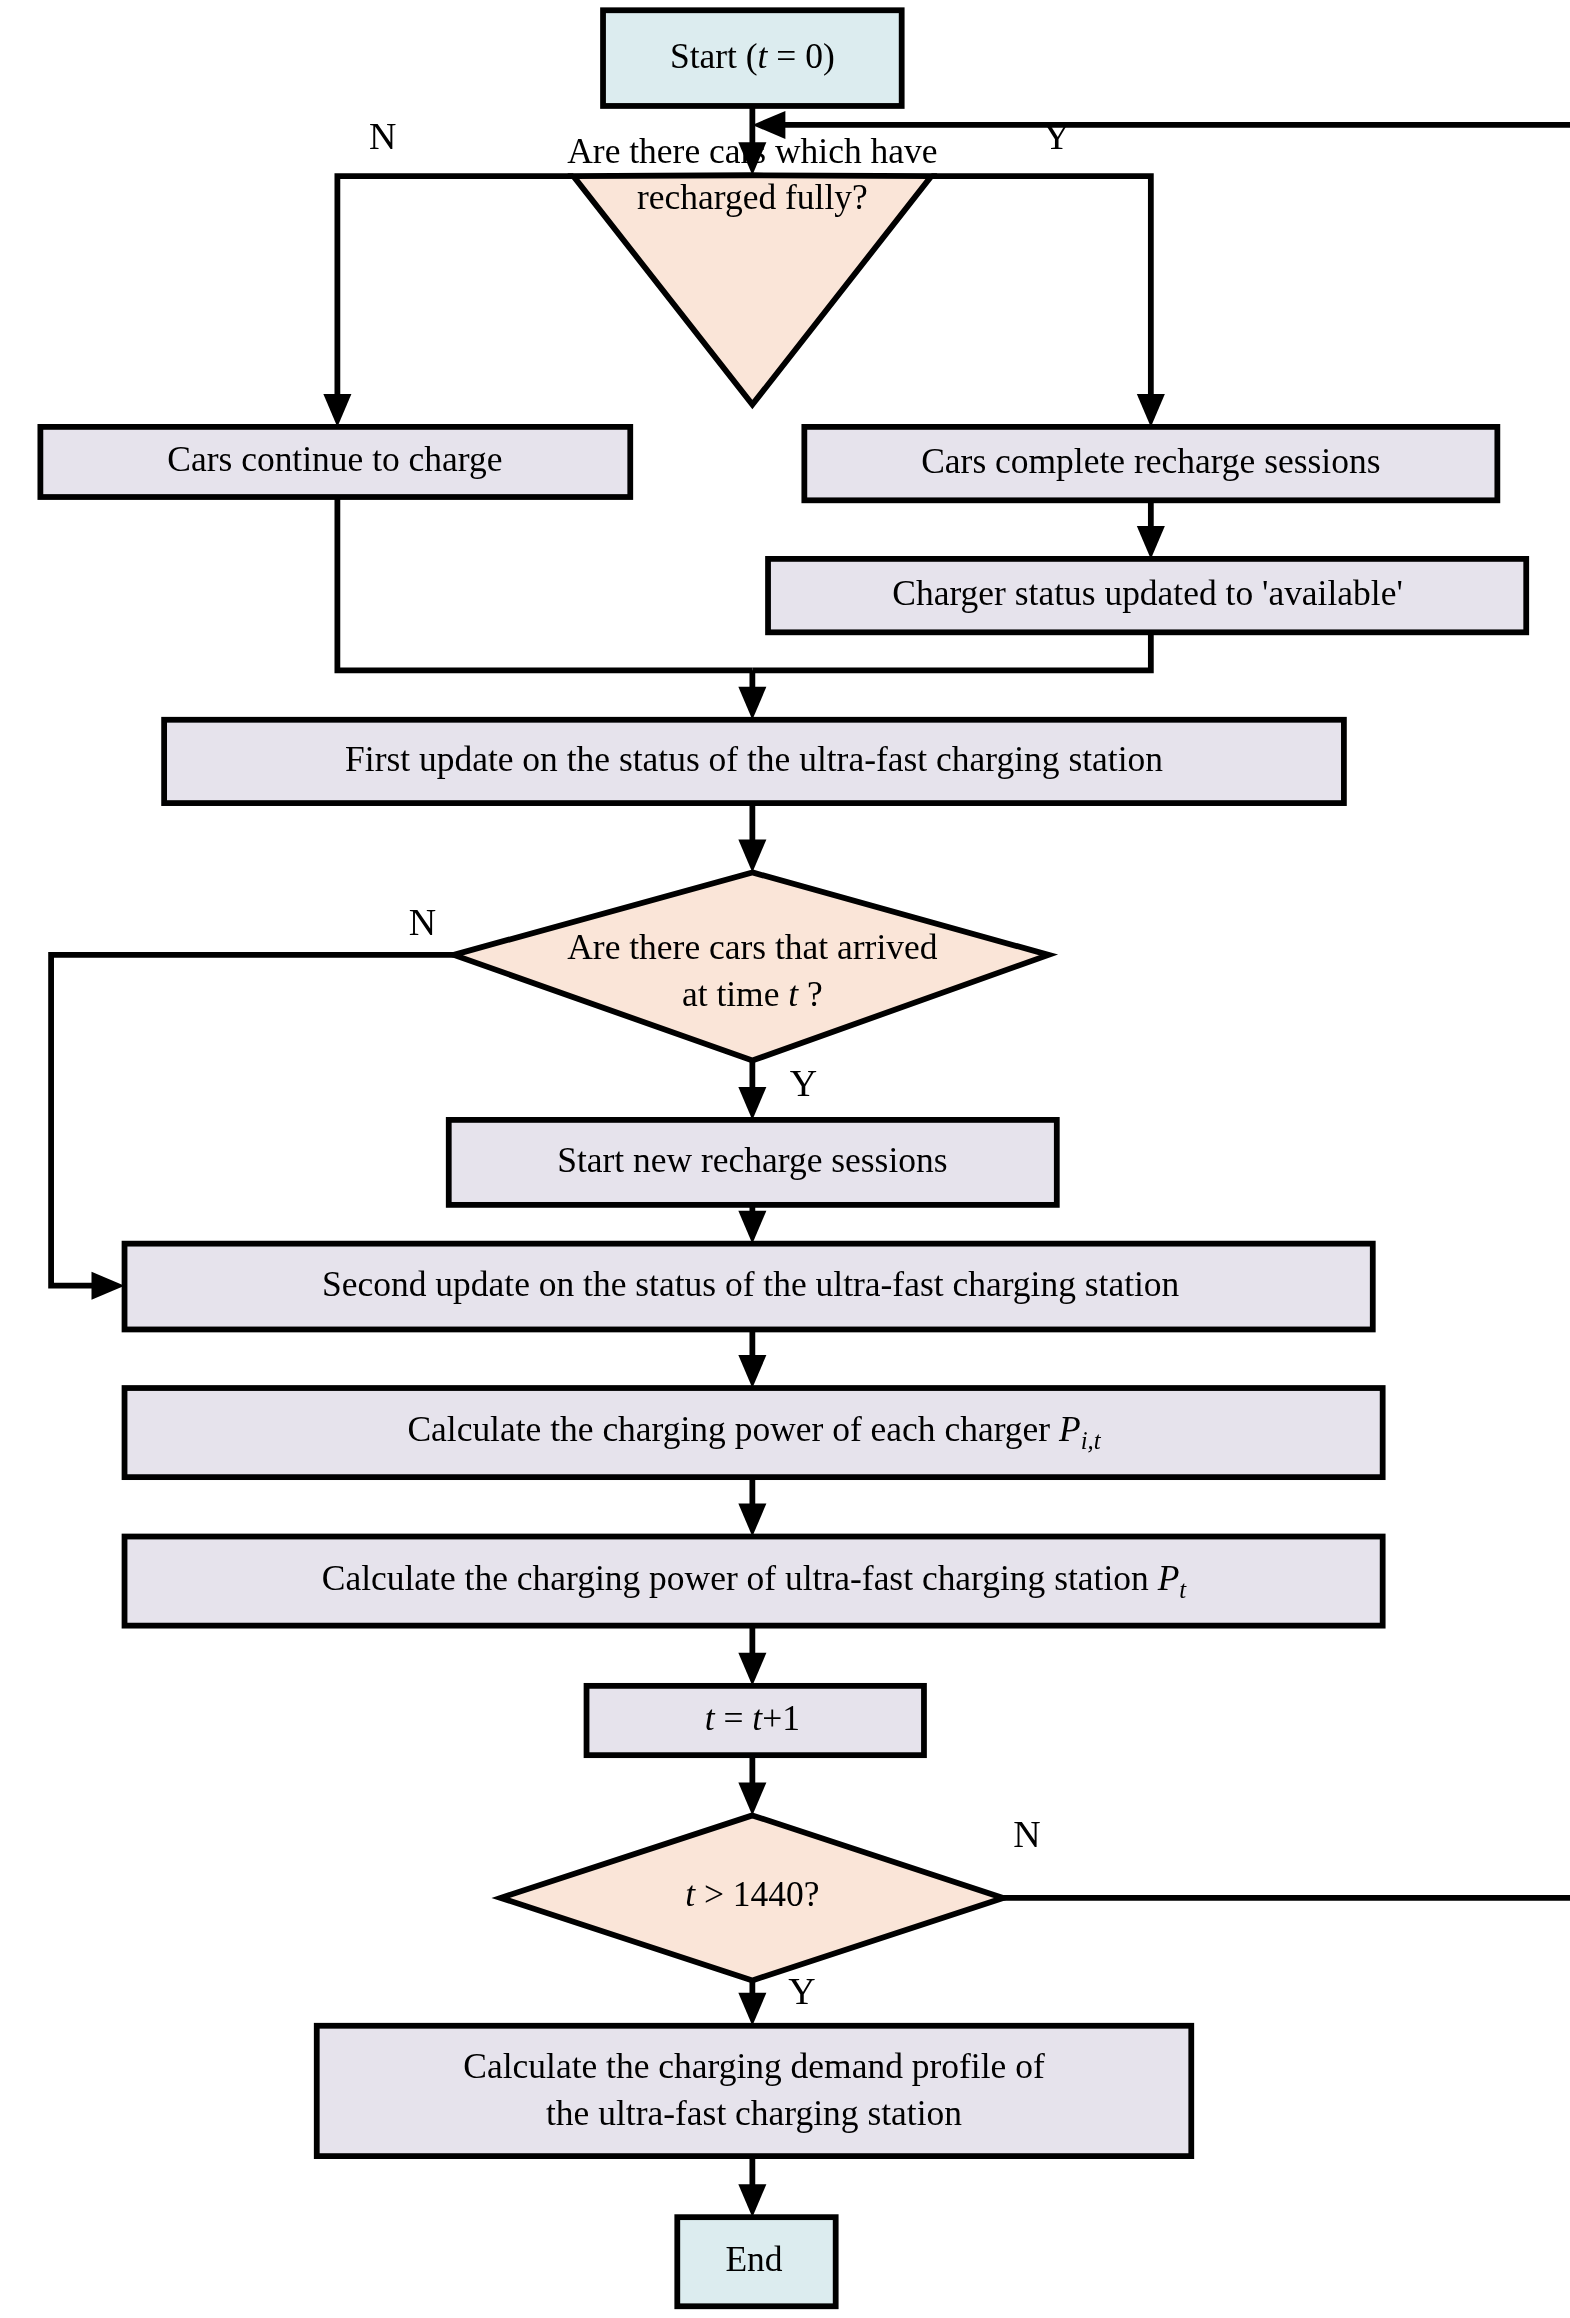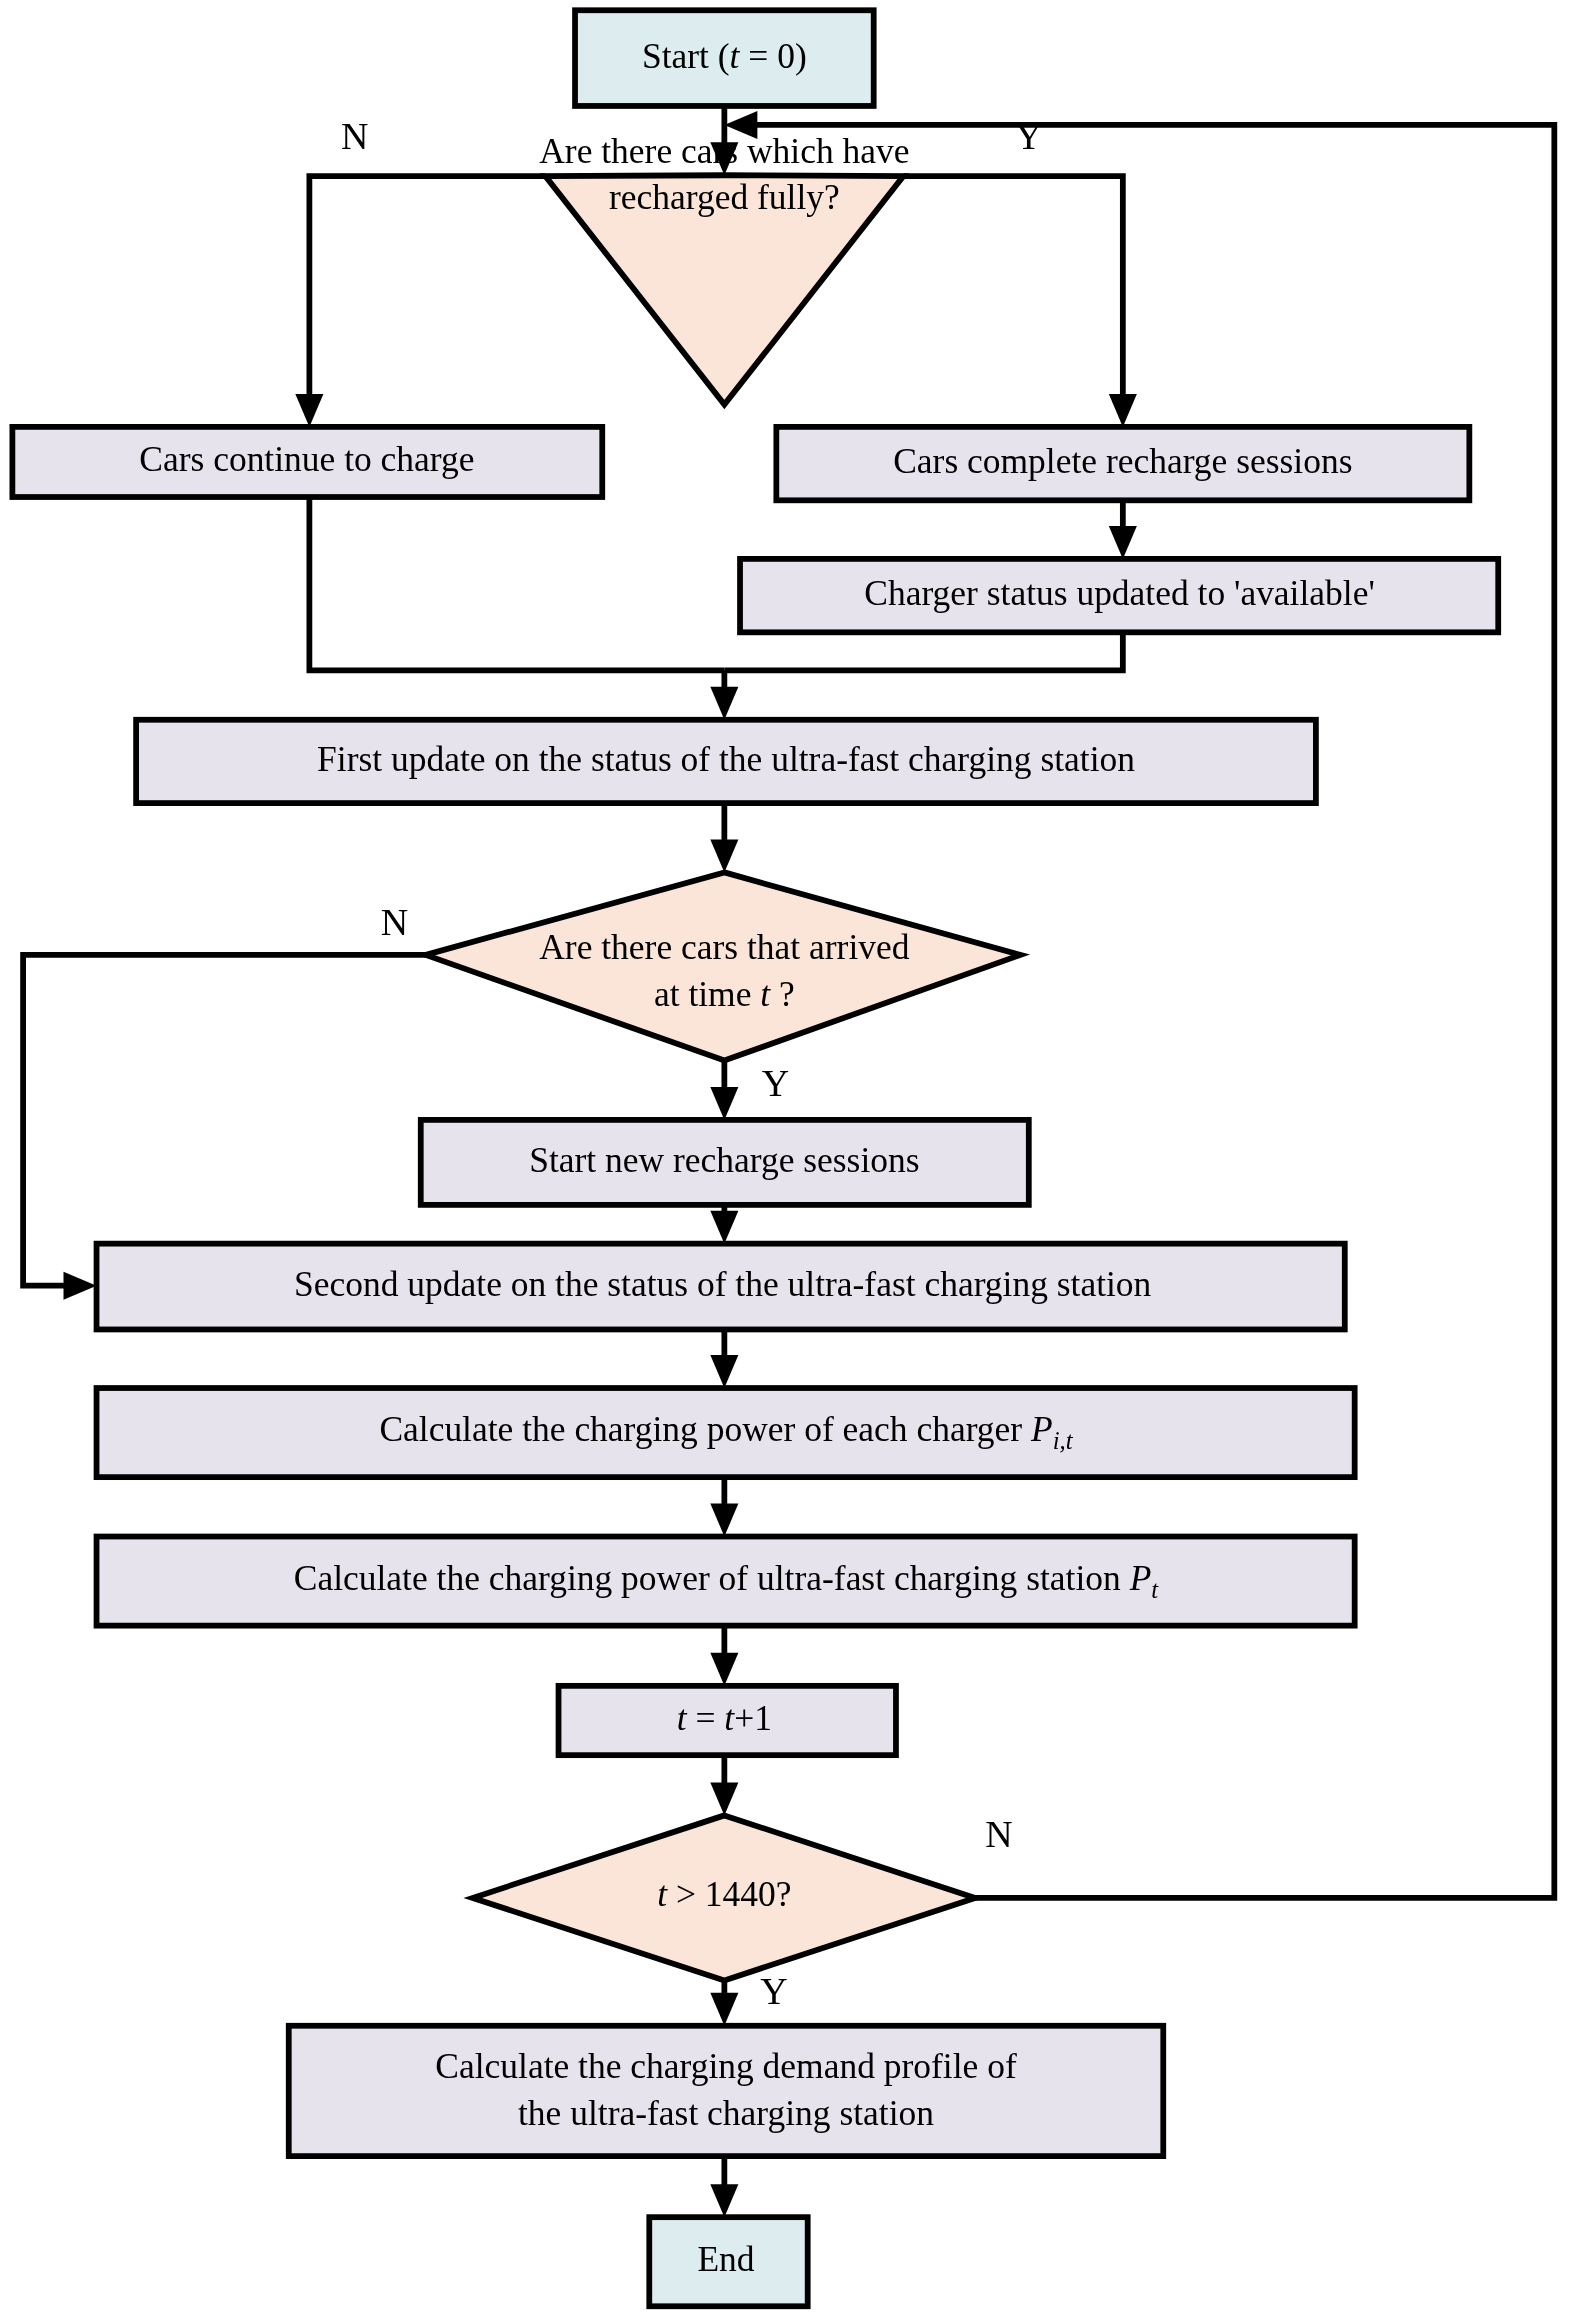--- a/index.html
+++ b/index.html
@@ -6,20 +6,21 @@
     margin: 0;
     padding: 0;
     background: #ffffff;
   }
   #flowchart-root {
     position: relative;
     width: 1384px;
     height: 2319px;
     background: #ffffff;
     font-family: "Liberation Serif", "DejaVu Serif", serif;
+    margin-left: 28px;
   }
   svg.chart-svg {
     display: block;
     width: 1570px;
     height: 2319px;
   }
   .node-shape {
     stroke: #000000;
     stroke-width: 7;
     stroke-linejoin: miter;

